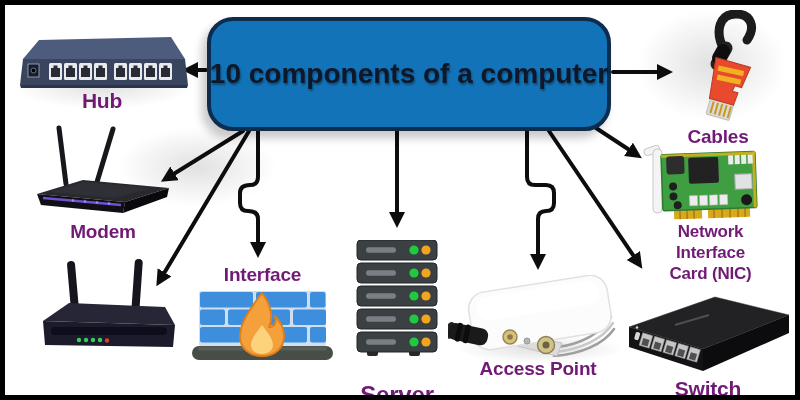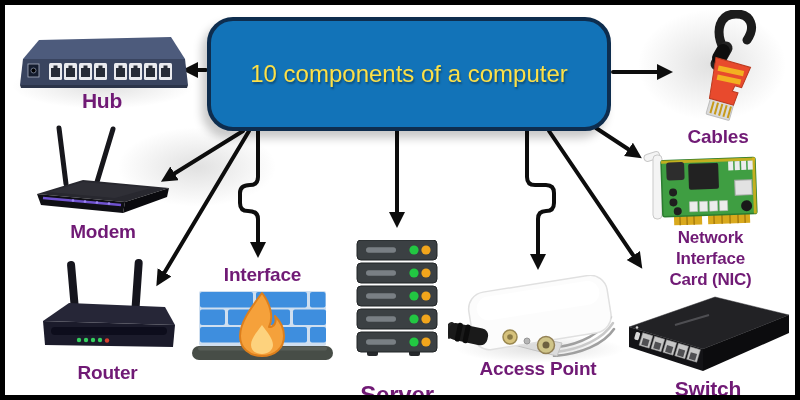--- a/index.html
+++ b/index.html
@@ -11,21 +11,21 @@
   .shadow-blob{position:absolute;pointer-events:none;
     background:radial-gradient(ellipse at center,rgba(40,40,40,.14),rgba(0,0,0,0) 70%);}
   #arrow-layer{position:absolute;left:0;top:0;width:790px;height:390px;pointer-events:none;}
   #title-box{
     position:absolute;left:202px;top:12px;width:404px;height:114px;box-sizing:border-box;
     background:#1273b8;border:4px solid #0e2d4e;border-radius:26px;
     display:flex;flex-direction:column;justify-content:center;align-items:center;
     box-shadow:-5px 7px 10px rgba(0,0,0,.22);
   }
   #title-box .tline{
-    color:#fde047;font-weight:400;font-size:24px;line-height:34px;
+    color:#0f172a;font-weight:700;font-size:28px;line-height:34px;
     text-shadow:1px 2px 2px rgba(0,0,0,.35);white-space:nowrap;
   }
   .component{position:absolute;display:flex;flex-direction:column;align-items:center;}
   .component svg{display:block;}
   .clabel{
     color:#701a75;font-weight:700;font-size:19px;line-height:23px;text-align:center;
     letter-spacing:-0.2px;white-space:nowrap;
   }
   .clabel.lg{font-size:24px;line-height:26px;}
   .clabel.md{font-size:21px;}
@@ -125,21 +125,20 @@
       <rect x="98" y="2" width="8" height="56" rx="4" fill="#15151d" transform="rotate(4 102 30)"></rect>
       <polygon points="8,64 34,46 130,50 140,68" fill="#262637"></polygon>
       <polygon points="8,64 140,68 138,90 10,88" fill="#1b1b2b"></polygon>
       <rect x="16" y="70" width="116" height="8" rx="4" fill="#0d0d1c"></rect>
       <circle cx="44" cy="83" r="2.2" fill="#35cf5e"></circle>
         <circle cx="51" cy="83" r="2.2" fill="#35cf5e"></circle>
       <circle cx="58" cy="83" r="2.2" fill="#35cf5e"></circle>
         <circle cx="65" cy="83" r="2.2" fill="#35cf5e"></circle>
       <circle cx="72" cy="83.5" r="2.2" fill="#d6402e"></circle>
     </svg>
-    <div class="clabel">Router</div>
   </div>
 
   <div class="component" style="left:185px;top:258px;width:145px;">
     <div class="clabel">Interface</div>
     <svg width="145" height="76" viewBox="0 0 145 76" style="margin-top:1px">
       <rect x="2" y="59" width="141" height="14" rx="7" fill="#474d47"></rect>
       <rect x="8" y="59.5" width="129" height="4" rx="2" fill="#5a615a" opacity="0.9"></rect>
       <rect x="9" y="4" width="127" height="55" rx="2" fill="#cfdff0"></rect>
       <g fill="#3e8ede">
         <rect x="10" y="5" width="53" height="15.5" rx="2"></rect>
@@ -233,21 +232,21 @@
           <rect x="57.2" y="47" width="6.5" height="7" fill="#4f4f52"></rect>
         <rect x="67.6" y="42" width="10.5" height="13" fill="#c6c6c6" stroke="#8e8e8e" stroke-width="0.5"></rect>
           <rect x="69.6" y="47" width="6.5" height="7" fill="#4f4f52"></rect>
       </g>
       <rect x="12" y="41" width="4.5" height="8" rx="1.5" fill="#d8d8d8" transform="rotate(16 14 45)"></rect>
       <circle cx="14" cy="36.5" r="1.3" fill="#d8d8d8"></circle>
     </svg>
     <div class="clabel md">Switch</div>
   </div>
 
-  <div class="component" style="left:638px;top:144px;width:135px;justify-content:flex-end;">
+  <div class="component" style="left:638px;top:138px;width:135px;justify-content:flex-end;">
     <svg width="135" height="78" viewBox="0 0 135 78">
       <rect x="1" y="4" width="16" height="7" rx="3.5" fill="#f4f4f4" stroke="#c9c9c9" transform="rotate(-18 9 8)"></rect>
       <rect x="10" y="6" width="9" height="64" rx="4" fill="#f4f4f4" stroke="#c9c9c9"></rect>
       <g transform="rotate(-2 70 40)">
         <rect x="30" y="66" width="28" height="9" fill="#d9a91d"></rect>
         <rect x="64" y="66" width="42" height="9" fill="#d9a91d"></rect>
         <g stroke="#a87d0e" stroke-width="1.5">
           <path d="M36,66 v9"></path>
             <path d="M43,66 v9"></path>
             <path d="M50,66 v9"></path>

